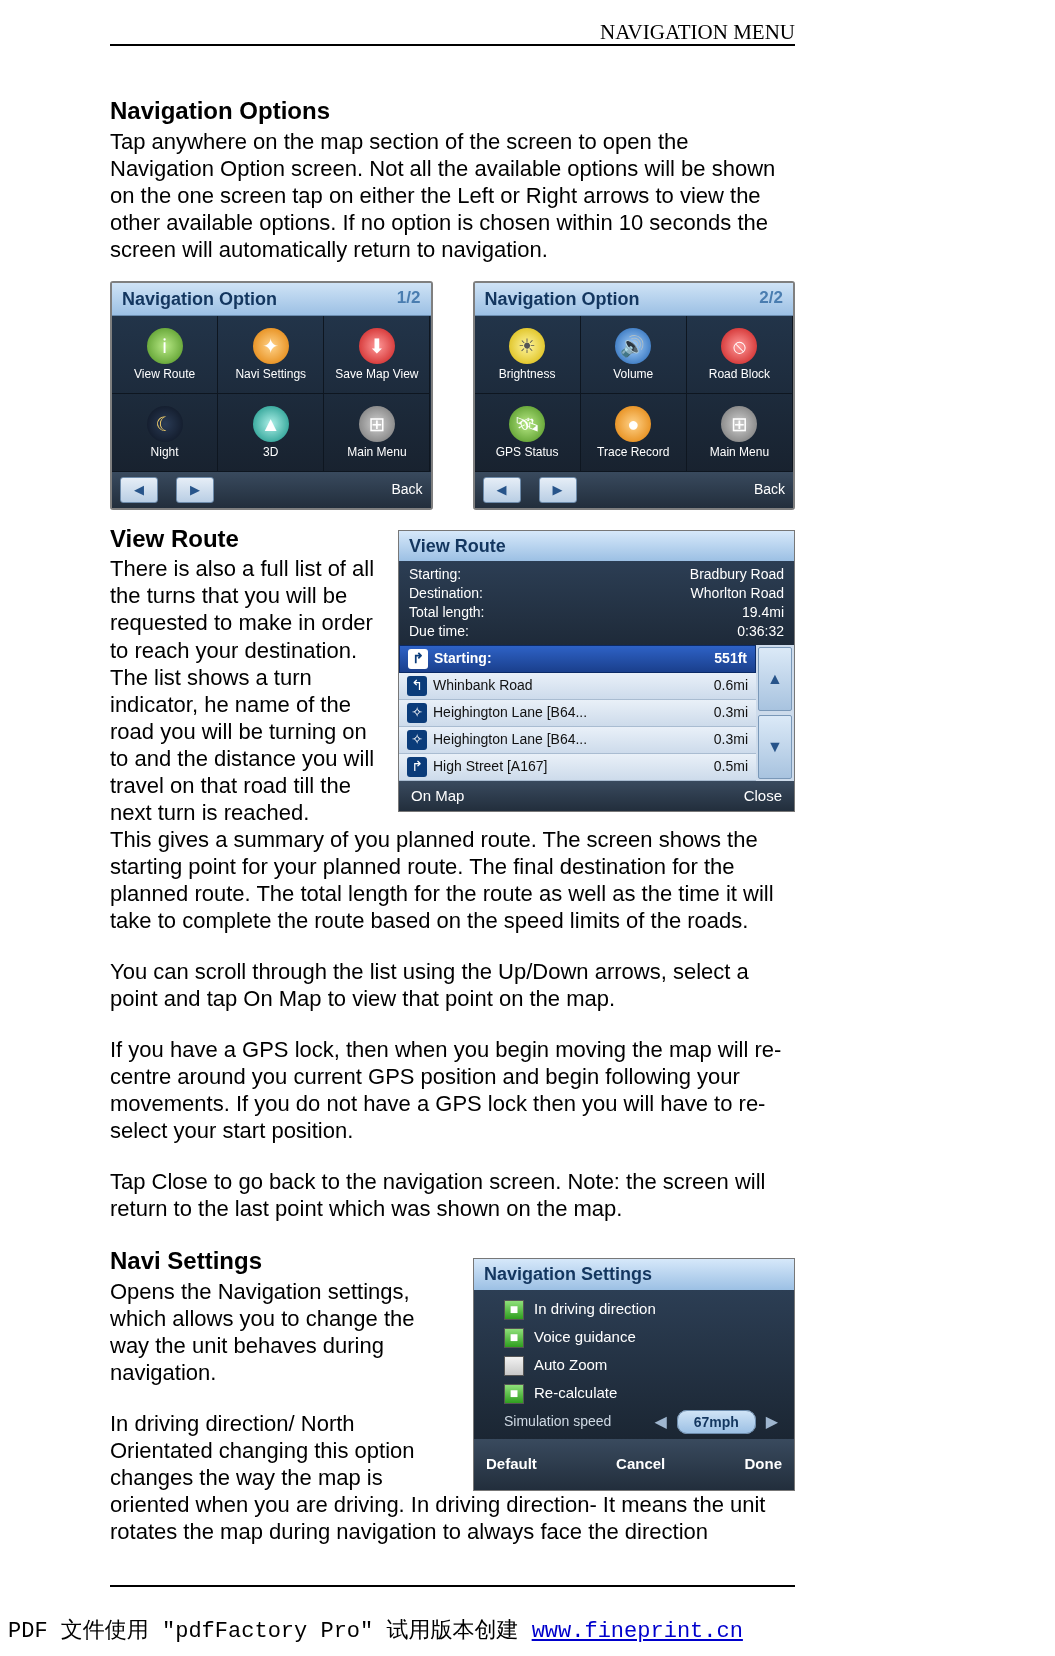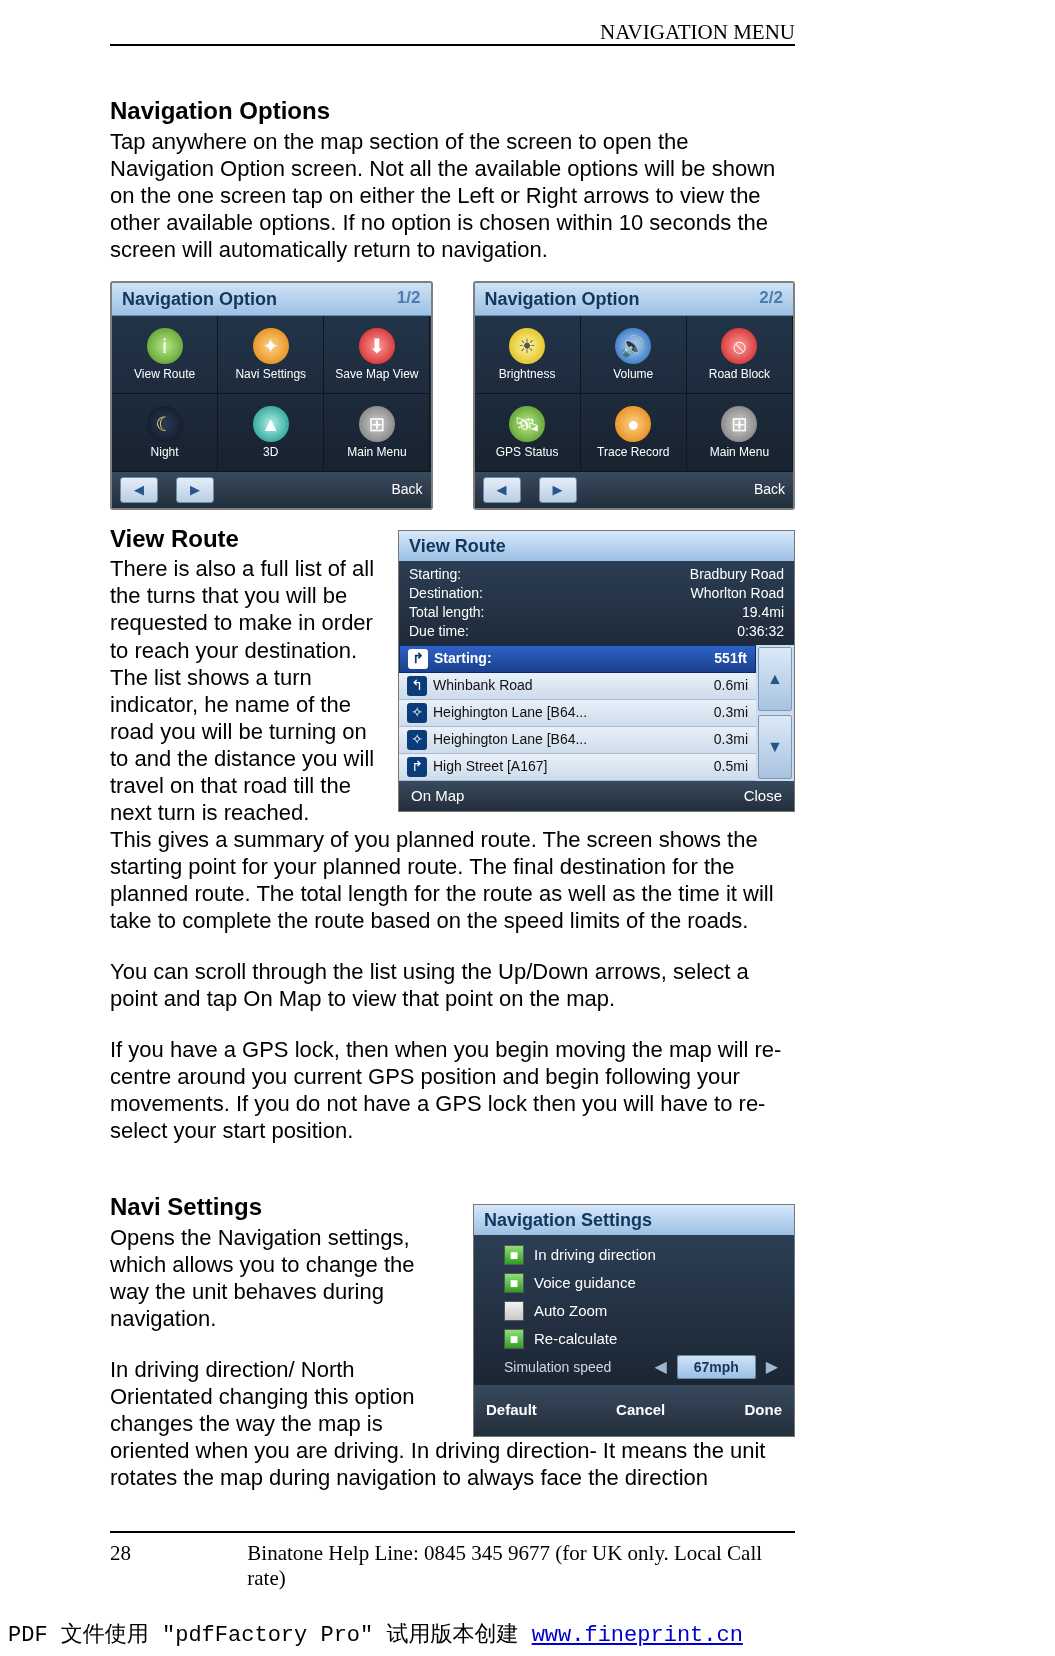--- a/index.html
+++ b/index.html
@@ -201,21 +201,21 @@
     display:inline-flex;align-items:center;justify-content:center;
   }
   .chk.on { background: linear-gradient(#8fe07a,#2f9e1f); color:#fff; font-size:14px;}
   .ns-speed {
     display:flex; align-items:center; justify-content:space-between;
     color:#cfd9e4; font-size:14px; padding:4px 0 2px 0;
   }
   .ns-speed .val {
     background: linear-gradient(#cfe3f6,#9cc0e4);
     color:#13365f; font-weight:bold; padding:3px 16px;
-    border:1px solid #6d8bab; border-radius:3px;
+    border:1px solid #6d8bab; border-radius:10px;
   }
   .ns-speed .sbtn {
     font-size:16px; padding:0 6px; color:#9fb6cf;
   }
   .ns-footer {
     background: linear-gradient(#394a5e,#222e3c); color:#fff;
     display:flex; justify-content:space-between; padding:16px 12px;
     font-size:15px; font-weight:bold;
   }
 
@@ -391,20 +391,21 @@
       <h2>View Route</h2>
       <p>There is also a full list of all the turns that you will be requested to make in order to reach your destination. The list shows a turn indicator, he name of the road you will be turning on to and the distance you will travel on that road till the next turn is reached.</p>
       <p>This gives a summary of you planned route. The screen shows the starting point for your planned route. The final destination for the planned route. The total length for the route as well as the time it will take to complete the route based on the speed limits of the roads.</p>
     </div>
 
     <div class="spacer"></div>
     <p>You can scroll through the list using the Up/Down arrows, select a point and tap On Map to view that point on the map.</p>
     <div class="spacer"></div>
     <p>If you have a GPS lock, then when you begin moving the map will re-centre around you current GPS position and begin following your movements. If you do not have a GPS lock then you will have to re-select your start position.</p>
     <div class="spacer"></div>
+    <p>Tap Close to go back to the navigation screen. Note: the screen will return to the last point which was shown on the map.</p>
 
     <div class="spacer"></div>
 
     <div class="ns-wrap">
       <div class="ns-shot">
         <div class="ns-hdr">Navigation Settings</div>
         <div class="ns-body">
           <div class="ns-item">
               <span class="chk on">■</span>
               <span>In driving direction</span>
@@ -438,21 +439,17 @@
       </div>
 
       <h2>Navi Settings</h2>
       <p>Opens the Navigation settings, which allows you to change the way the unit behaves during navigation.</p>
       <div class="spacer"></div>
       <p>In driving direction/ North Orientated changing this option changes the way the map is oriented when you are driving. In driving direction- It means the unit rotates the map during navigation to always face the direction</p>
     </div>
   </div>
 
   <div class="bottom-rule"></div>
-  <div class="bottom-line">
-    <span class="pg">28</span>
-    <span>Binatone Help Line: 0845 345 9677 (for UK only. Local Call rate)</span>
-  </div>
 
   <div class="pdf-line">
     <span>PDF 文件使用 "pdfFactory Pro" 试用版本创建 </span><a>www.fineprint.cn</a>
   </div>
 </div>
 
 </body></html>

